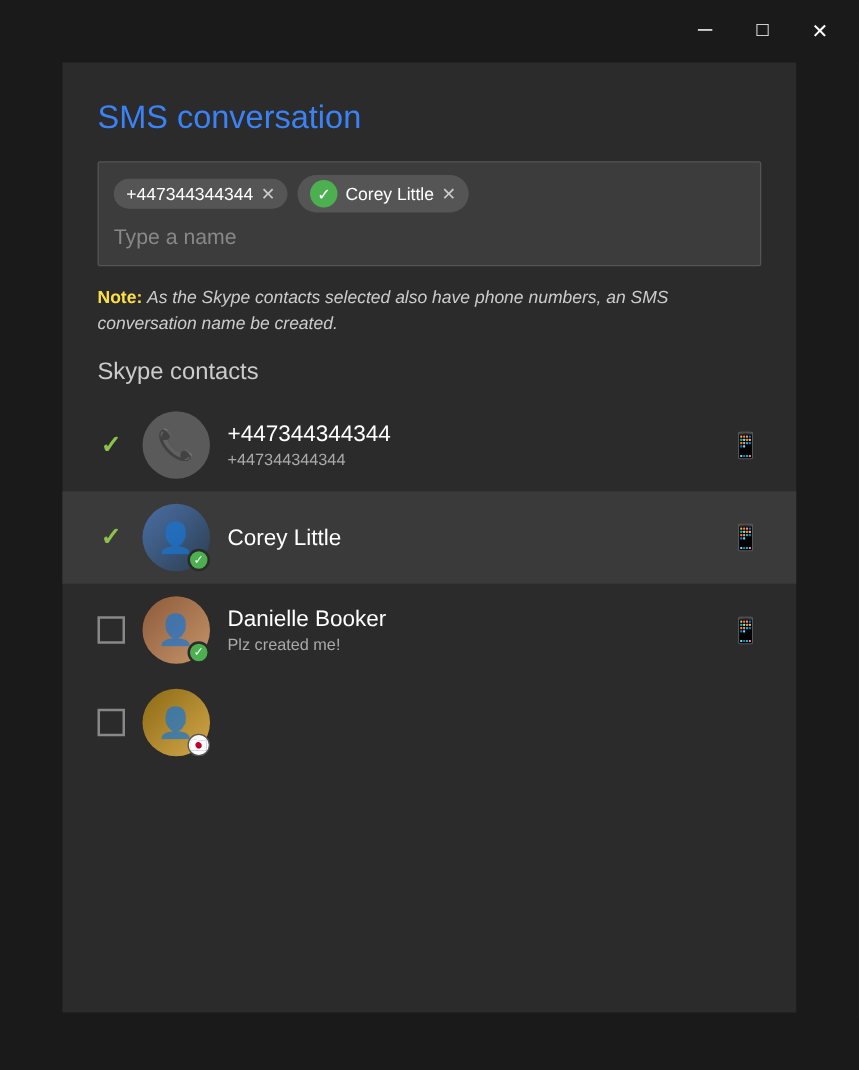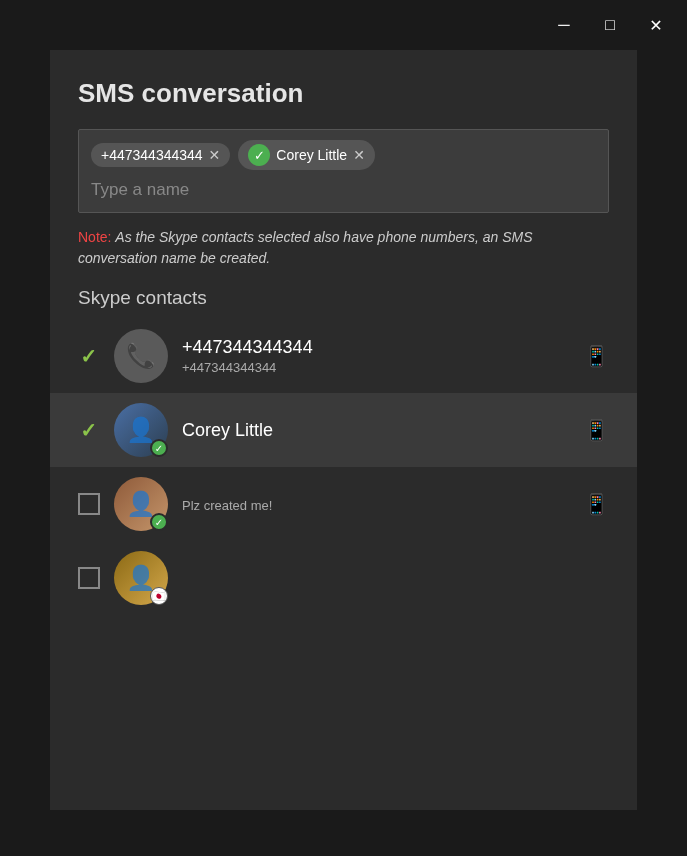--- a/index.html
+++ b/index.html
@@ -39,22 +39,22 @@
     
     .dialog {
       background: #2b2b2b;
       margin: 0 50px;
       padding: 28px 28px 0 28px;
       min-height: 760px;
     }
 
     .dialog-title {
       font-size: 26px;
-      font-weight: 700;
-      color: #e5e5e5;
+      font-weight: 400;
+      color: #3b82f6;
       margin-bottom: 20px;
     }
 
     
     .recipients-area {
       background: #3c3c3c;
       border: 1px solid #555;
       border-radius: 2px;
       padding: 10px 12px;
       margin-bottom: 14px;
@@ -110,22 +110,22 @@
     .type-name-input::placeholder { color: #888; }
 
     
     .note-text {
       font-size: 14px;
       color: #ccc;
       line-height: 1.5;
       margin-bottom: 18px;
     }
     .note-text strong {
-      font-weight: 400;
-      color: #ef4444;
+      font-weight: 700;
+      color: #fde047;
     }
 
     
     .section-heading {
       font-size: 19px;
       color: #ccc;
       margin-bottom: 10px;
     }
 
     
@@ -362,20 +362,21 @@
 
     <div class="contact-item">
       <div class="checkbox"></div>
       <div class="avatar" style="position:relative;">
         <div class="avatar-inner avatar-danielle">
           <div class="avatar-silhouette">👤</div>
         </div>
         <div class="avatar-badge green">✓</div>
       </div>
       <div class="contact-info">
+        <div class="contact-name">Danielle Booker</div>
         <div class="contact-sub">Plz created me!</div>
       </div>
       <div class="contact-phone-icon">📱</div>
     </div>
 
     <div class="contact-item">
       <div class="checkbox"></div>
       <div class="avatar" style="position:relative;">
         <div class="avatar-inner avatar-eric">
           <div class="avatar-silhouette">👤</div>

